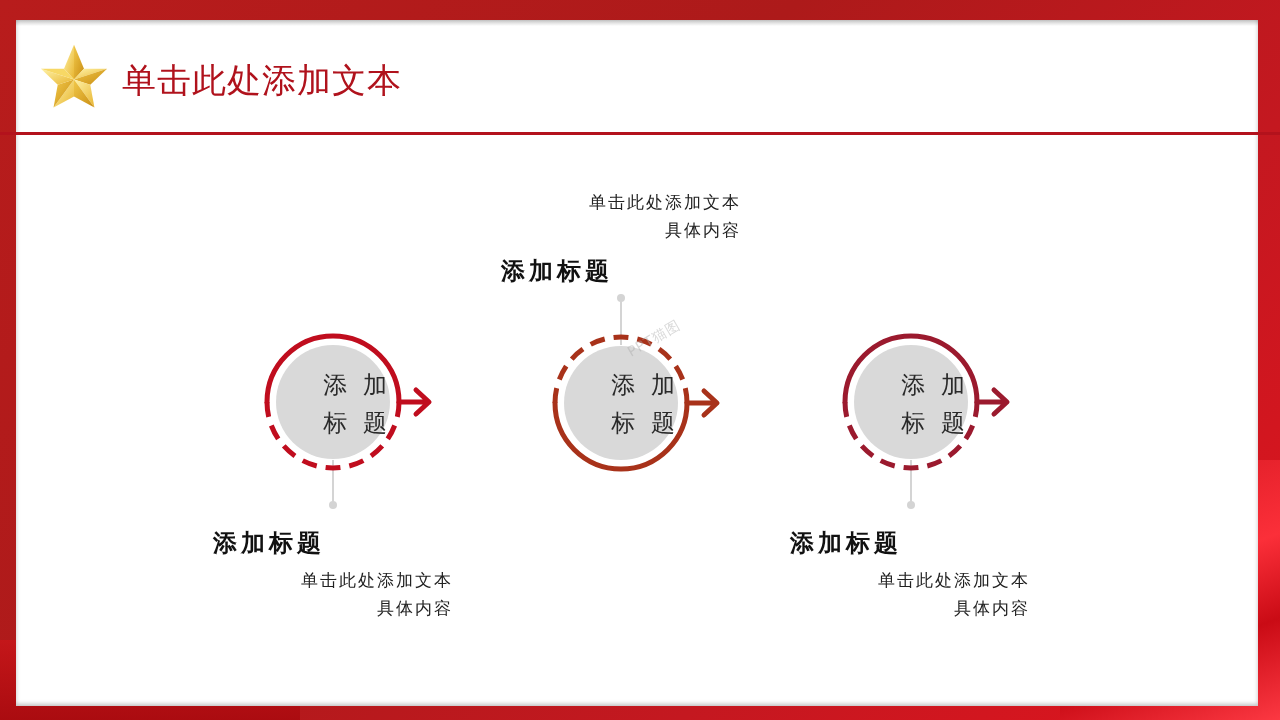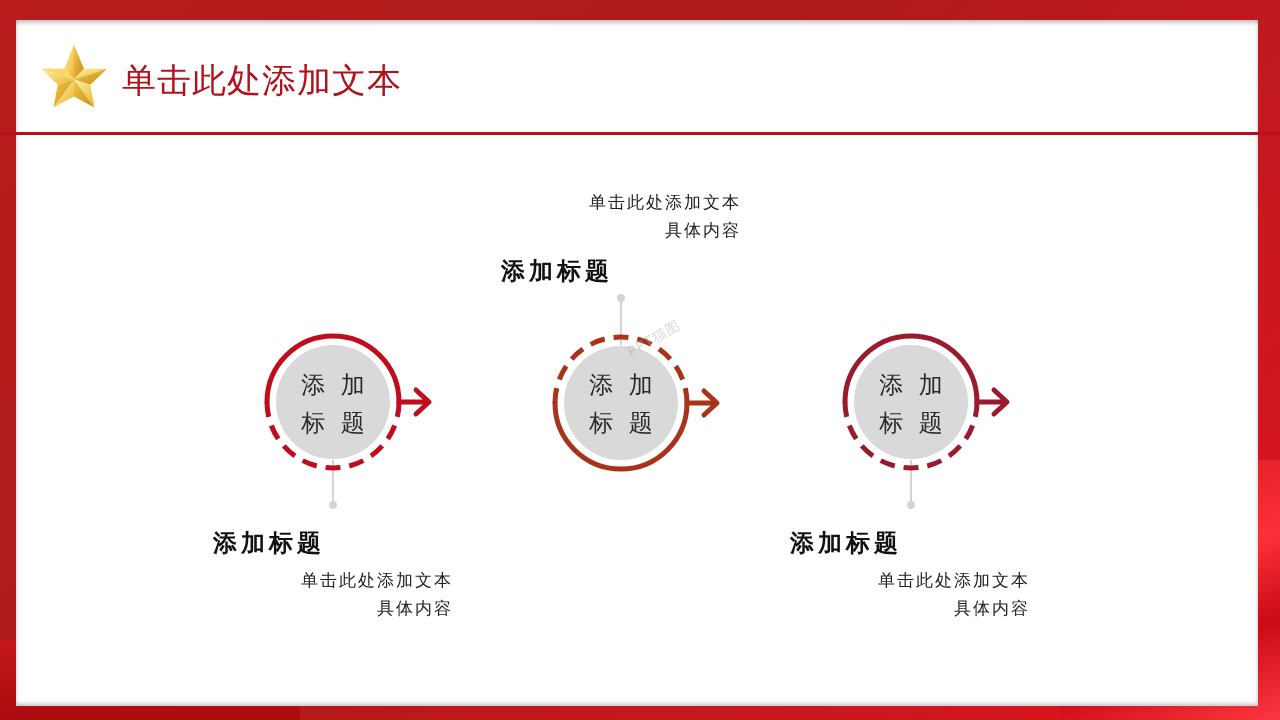--- a/index.html
+++ b/index.html
@@ -31,21 +31,21 @@
     background: #b3121c;
   }
   .star { position: absolute; left: 37px; top: 42px; width: 74px; height: 72px; }
   .page-title {
     position: absolute; left: 122px; top: 58px;
     font-size: 34px; color: #b0121c; letter-spacing: 1px; line-height: 44px;
     font-family: "DejaVu Sans", sans-serif;
   }
   .stage { position: absolute; left: 0; top: 0; width: 1280px; height: 720px; }
   .circle-label {
-    position: absolute; width: 112px; text-align: center;
+    position: absolute; width: 112px; text-align: right;
     font-size: 24px; line-height: 38px; color: #2a2a2a; letter-spacing: 4px;
   }
   .block-title {
     position: absolute; width: 240px; 
     font-size: 24px; font-weight: bold; color: #111; letter-spacing: 4px;
   }
   .block-desc {
     position: absolute; width: 240px; text-align: right;
     font-size: 17px; line-height: 28px; color: #222; letter-spacing: 2px;
   }

